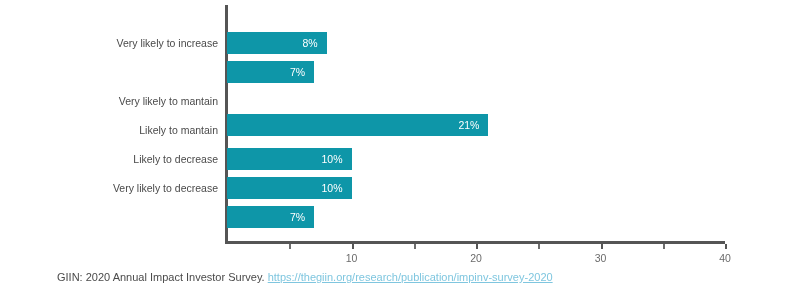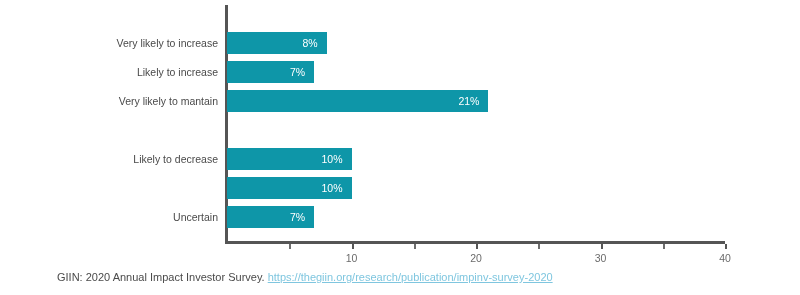--- a/index.html
+++ b/index.html
@@ -139,54 +139,54 @@
   <div id="bars-container">
       <div class="bar-row" style="top: 32px;">
         <div class="cat-label">Very likely to increase</div>
         <div class="bar-track" style="width: 498px;">
           <div class="bar-rect" style="width: 99.6px; background: rgb(14, 150, 168);">
             <span class="bar-value">8%</span>
           </div>
         </div>
       </div>
       <div class="bar-row" style="top: 61px;">
-        <div class="cat-label">Likely to increase</div>
         <div class="bar-track" style="width: 498px;">
           <div class="bar-rect" style="width: 87.15px; background: rgb(14, 150, 168);">
             <span class="bar-value">7%</span>
           </div>
         </div>
       </div>
       <div class="bar-row" style="top: 90px;">
         <div class="cat-label">Very likely to mantain</div>
-        <div class="bar-track" style="width: 498px;">
+        <div class="bar-track" style="width: 498px; margin-top: 24px;">
           <div class="bar-rect" style="width: 261.45px; background: rgb(14, 150, 168);">
             <span class="bar-value">21%</span>
           </div>
         </div>
       </div>
       <div class="bar-row" style="top: 119px;">
+        <div class="cat-label">Likely to mantain</div>
       </div>
       <div class="bar-row" style="top: 148px;">
         <div class="cat-label">Likely to decrease</div>
         <div class="bar-track" style="width: 498px;">
           <div class="bar-rect" style="width: 124.5px; background: rgb(14, 150, 168);">
             <span class="bar-value">10%</span>
           </div>
         </div>
       </div>
       <div class="bar-row" style="top: 177px;">
+        <div class="cat-label">Very likely to decrease</div>
         <div class="bar-track" style="width: 498px;">
           <div class="bar-rect" style="width: 124.5px; background: rgb(14, 150, 168);">
             <span class="bar-value">10%</span>
           </div>
         </div>
       </div>
       <div class="bar-row" style="top: 206px;">
-        <div class="cat-label">Uncertain</div>
         <div class="bar-track" style="width: 498px;">
           <div class="bar-rect" style="width: 87.15px; background: rgb(14, 150, 168);">
             <span class="bar-value">7%</span>
           </div>
         </div>
       </div>
     </div>
   <div id="ticks-container">
       <div class="tick-minor" style="left: 289.25px;"></div>
       <div class="tick-minor" style="left: 413.75px;"></div>

